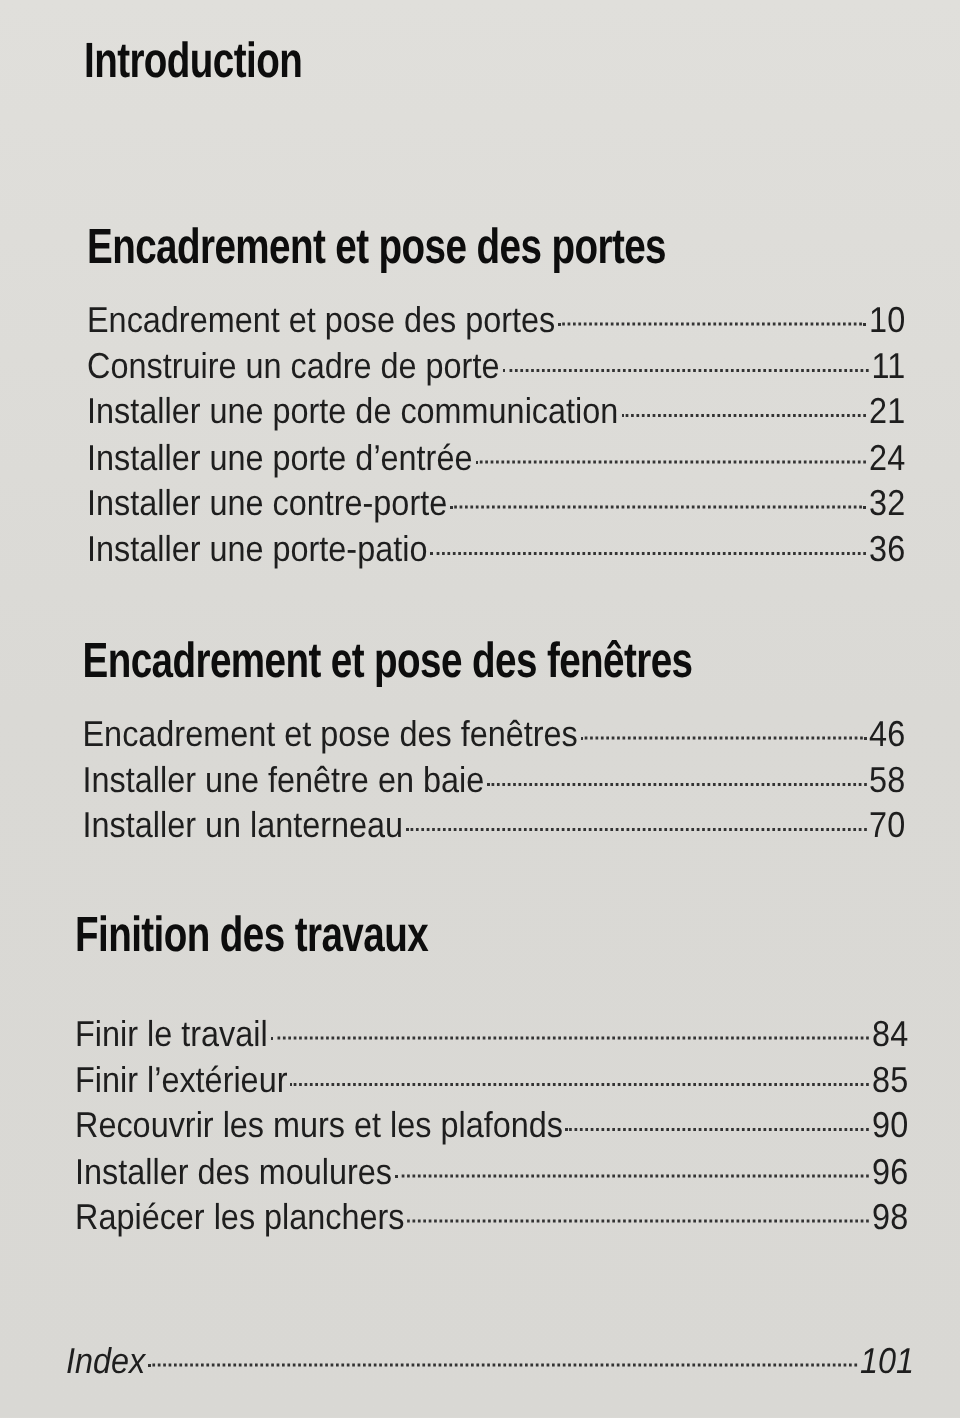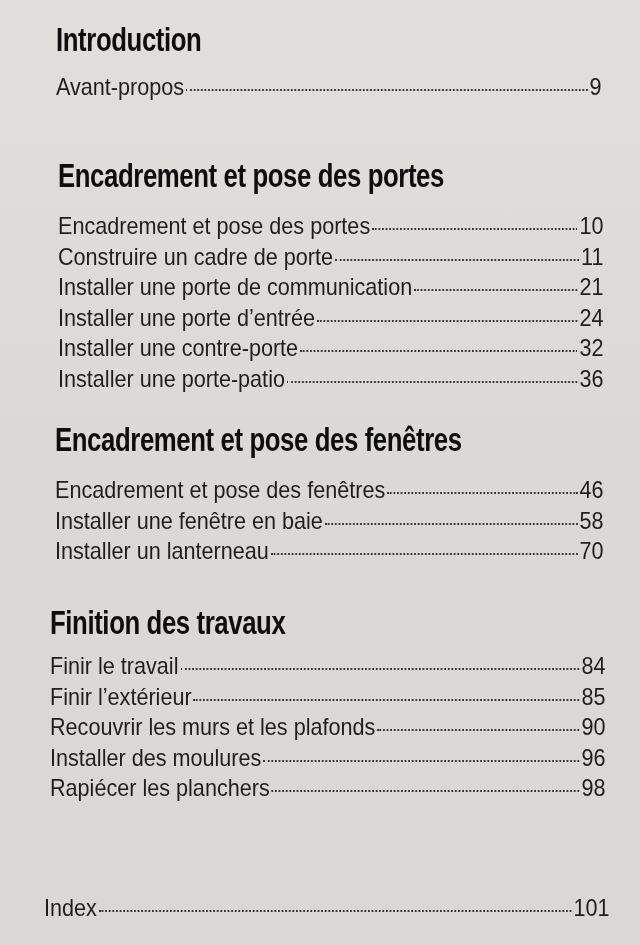--- a/index.html
+++ b/index.html
@@ -38,30 +38,23 @@
       border-bottom: 2px dotted #333;
       position: relative; top: -4px; height: 1px;
     }
     .entry .page { white-space: nowrap; }
   </style>
 </head>
 <body>
 
 <div class="section" style="left:56px; top:20px; width:546px;">
   <div class="heading">Introduction</div>
-  <div class="entries" style="margin-top:12px;">
-    <div class="entry">
-      <span class="label">Avant-propos</span>
-      <span class="leader"></span>
-      <span class="page">9</span>
-    </div>
-  </div>
 </div>
 
-<div class="section" style="left:58px; top:156px; width:546px;">
+<div class="section" style="left:58px; top:144px; width:546px;">
   <div class="heading">Encadrement et pose des portes</div>
   <div class="entries" style="margin-top:15px;">
     <div class="entry">
       <span class="label">Encadrement et pose des portes</span>
       <span class="leader"></span>
       <span class="page">10</span>
     </div>
     <div class="entry">
       <span class="label">Construire un cadre de porte</span>
       <span class="leader"></span>
@@ -106,21 +99,21 @@
     <div class="entry">
       <span class="label">Installer un lanterneau</span>
       <span class="leader"></span>
       <span class="page">70</span>
     </div>
   </div>
 </div>
 
 <div class="section" style="left:50px; top:603px; width:556px;">
   <div class="heading">Finition des travaux</div>
-  <div class="entries" style="margin-top:8px;text-align:right;">
+  <div class="entries" style="margin-top:32px;text-align:right;">
     <div class="entry">
       <span class="label">Finir le travail</span>
       <span class="leader"></span>
       <span class="page">84</span>
     </div>
     <div class="entry">
       <span class="label">Finir l’extérieur</span>
       <span class="leader"></span>
       <span class="page">85</span>
     </div>
@@ -135,19 +128,19 @@
       <span class="page">96</span>
     </div>
     <div class="entry">
       <span class="label">Rapiécer les planchers</span>
       <span class="leader"></span>
       <span class="page">98</span>
     </div>
   </div>
 </div>
 
-<div class="section" style="left:44px; top:893px; width:566px;">
+<div class="section" style="left:44px; top:893px; width:566px;font-style:italic;">
   <div class="entry">
     <span class="label">Index</span>
     <span class="leader"></span>
     <span class="page">101</span>
   </div>
 </div>
 
 </body></html>

